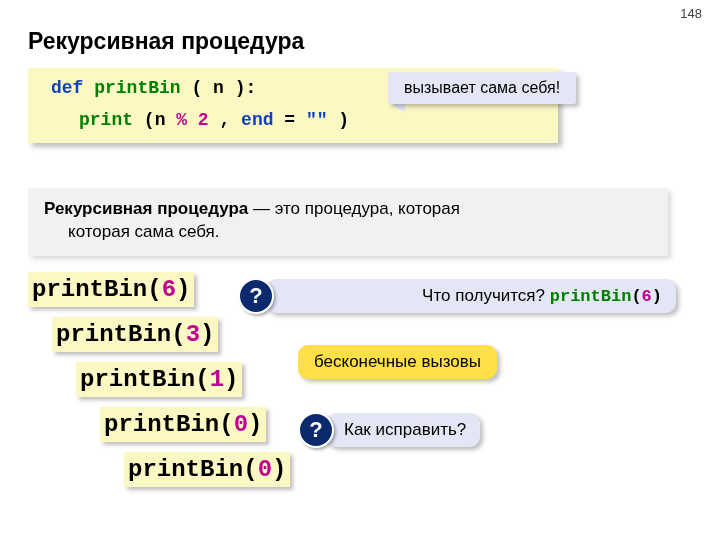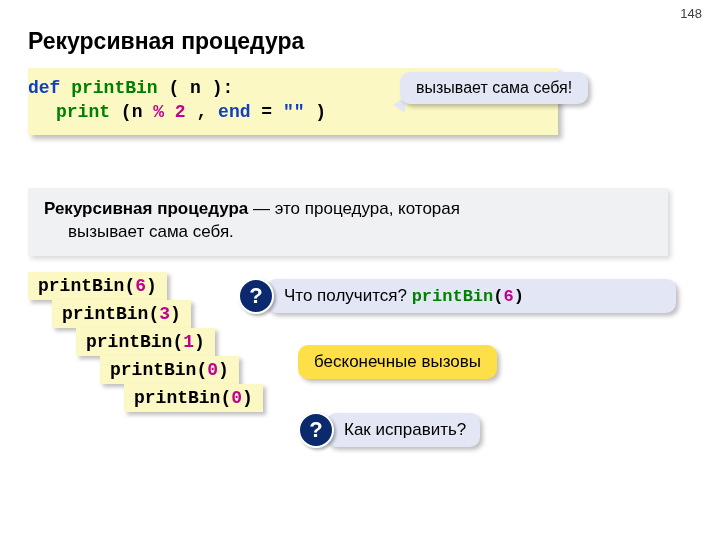--- a/index.html
+++ b/index.html
@@ -27,39 +27,39 @@
     left: 28px;
     font-size: 23px;
     font-weight: bold;
   }
   .codebox {
     position: absolute;
     top: 68px;
     left: 28px;
     width: 530px;
     background: #fcf8c4;
-    padding: 8px 12px 10px 0;
+    padding: 8px 12px 10px 23px;
     font-family: "Courier New", monospace;
     font-size: 18px;
     font-weight: bold;
     line-height: 1.35;
     box-shadow: 4px 4px 5px rgba(0,0,0,0.25);
   }
   .kw { color: #1040c0; }
   .fname { color: #008000; }
   .num { color: #c00090; }
   .op { color: #c00090; }
   .pl { color: #000; }
 
   .callout {
     position: absolute;
     top: 72px;
-    left: 400px;
+    left: 388px;
     background: #e3e7f5;
-    border-radius: 10px;
+    border-radius: 2px;
     padding: 7px 16px;
     font-size: 16px;
     box-shadow: 3px 3px 4px rgba(0,0,0,0.25);
   }
   .callout-tail {
     position: absolute;
     top: 97px;
     left: 393px;
     width: 0; height: 0;
     border-top: 8px solid transparent;
@@ -84,23 +84,24 @@
   .stack {
     position: absolute;
     top: 272px;
     left: 28px;
   }
   .stack-item {
     display: inline-block;
     background: #fcf8c4;
     font-family: "Courier New", monospace;
     font-weight: bold;
-    font-size: 18px;
-    padding: 4px 10px;
-    box-shadow: 3px 3px 4px rgba(0,0,0,0.25);
+    font-size: 24px;
+    padding: 4px 4px;
+    box-shadow: 3px 3px 4px rgba(0,0,0,0.25);
+    margin-bottom: 10px;
   }
   .stack-row { display: block; }
   .stack-row:nth-child(1){ padding-left: 0px; }
   .stack-row:nth-child(2){ padding-left: 24px; }
   .stack-row:nth-child(3){ padding-left: 48px; }
   .stack-row:nth-child(4){ padding-left: 72px; }
   .stack-row:nth-child(5){ padding-left: 96px; }
 
   .qbadge {
     display: inline-flex;
@@ -123,20 +124,21 @@
     display: inline-flex;
     align-items: center;
     position: absolute;
   }
   .qtext {
     background: #e3e7f5;
     border-radius: 10px;
     padding: 7px 14px 7px 18px;
     font-size: 17px;
     box-shadow: 3px 3px 4px rgba(0,0,0,0.25);
+    text-align: right;
   }
   .qtext .mono { font-family: "Courier New", monospace; font-weight: bold; color: #008000; }
   .qtext .paren { font-family: "Courier New", monospace; font-weight: bold; color: #000; }
 
   .q1 { top: 278px; left: 238px; }
   .q1 .qtext { width: 410px; }
   .note2 {
     position: absolute;
     top: 345px;
     left: 298px;
@@ -154,40 +156,40 @@
 <div class="page-number">148</div>
 <div class="title">Рекурсивная процедура</div>
 
 <div class="codebox">
   <div>
     <span class="kw">def</span>
     <span> </span>
     <span class="fname">printBin</span>
     <span class="pl">( n ):</span>
   </div>
-  <div style="padding-left:28px;">
+  <div style="padding-left:28px;margin-top:8px;">
     <span class="fname">print</span>
     <span class="pl">(n</span>
     <span class="op"> % </span>
     <span class="num">2</span>
     <span class="pl">, </span>
     <span class="kw">end</span>
     <span class="pl"> = </span>
     <span class="kw">""</span>
     <span class="pl">)</span>
   </div>
 </div>
 
 <div class="callout-tail"></div>
 <div class="callout">вызывает сама себя!</div>
 
 <div class="defbox">
   <span class="term">Рекурсивная процедура</span>
   <span> — это процедура, которая</span>
-  <span class="cont">вызывает сама себя.</span>
+  <span class="cont">которая сама себя.</span>
 </div>
 
 <div class="stack">
   <div class="stack-row"><span class="stack-item">
     <span class="pl">printBin</span><span class="pl">(</span><span class="num">6</span><span class="pl">)</span>
   </span></div>
   <div class="stack-row"><span class="stack-item">
     <span class="pl">printBin</span><span class="pl">(</span><span class="num">3</span><span class="pl">)</span>
   </span></div>
   <div class="stack-row"><span class="stack-item">

